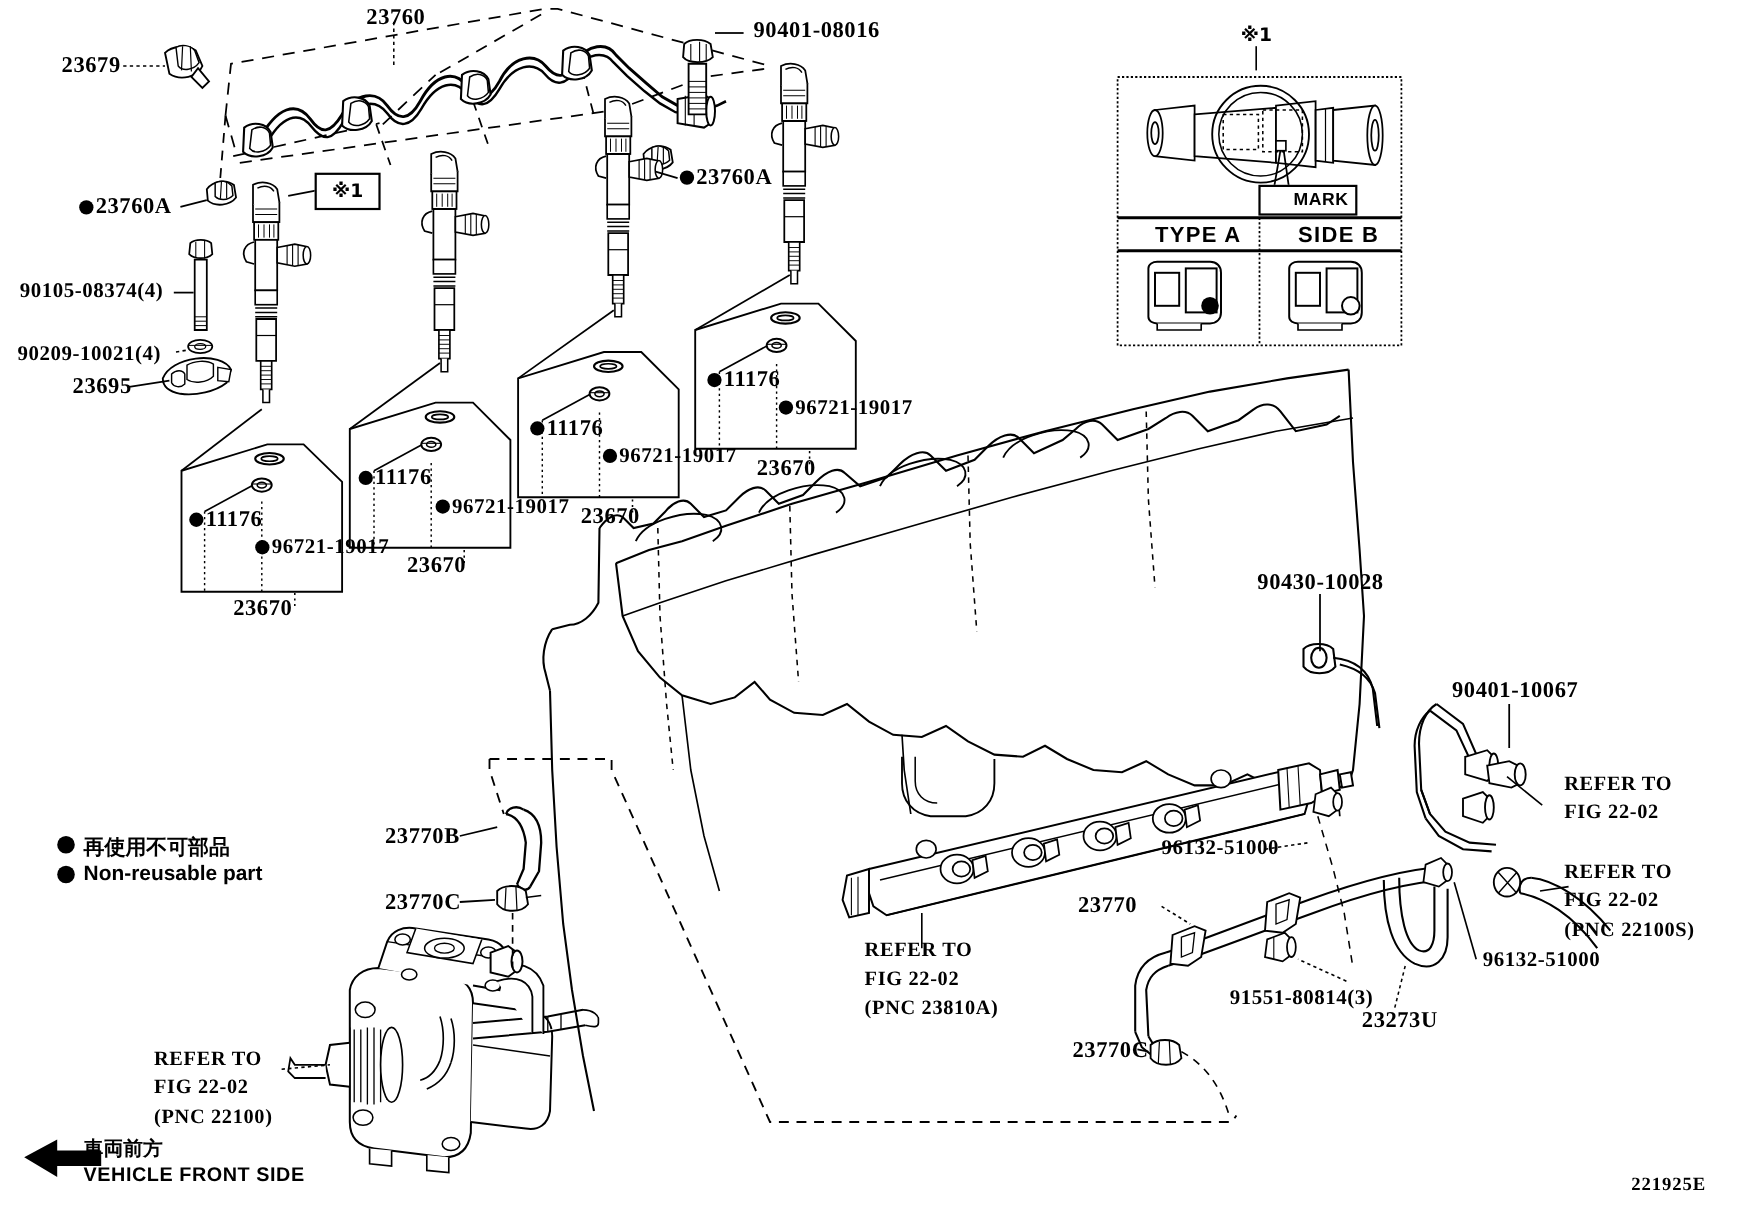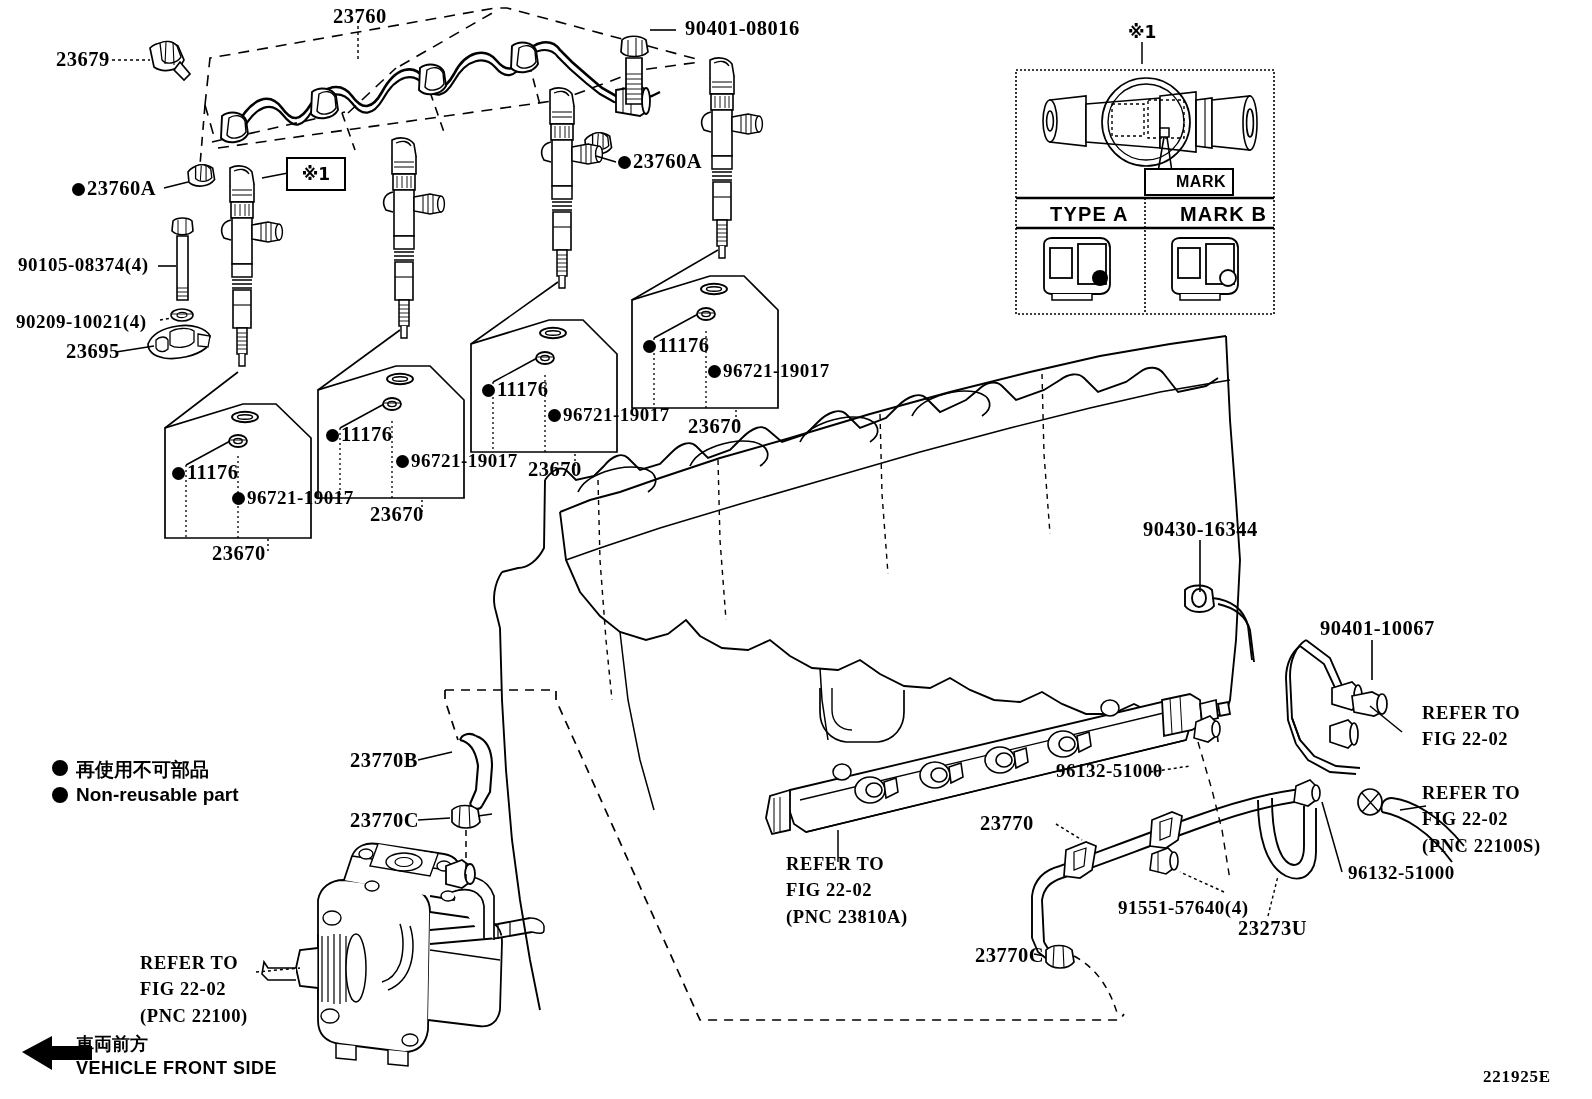--- a/index.html
+++ b/index.html
@@ -608,31 +608,31 @@
 <div class="lbl n20" style="left:528px;top:458px;">23670</div>
 
 <div class="lbl n20" style="left:643px;top:334px;">
   <span class="bullet"></span><span>11176</span>
 </div>
 <div class="lbl n19" style="left:708px;top:360px;">
   <span class="bullet"></span><span>96721-19017</span>
 </div>
 <div class="lbl n20" style="left:688px;top:415px;">23670</div>
 
-<div class="lbl n20" style="left:1143px;top:518px;">90430-16344</div>
+<div class="lbl n20" style="left:1143px;top:518px;">90430-10028</div>
 
 <div class="lbl n20" style="left:1320px;top:617px;">90401-10067</div>
 
 <div class="lbl n19" style="left:1056px;top:760px;">96132-51000</div>
 
 <div class="lbl n19" style="left:1348px;top:862px;">96132-51000</div>
 
 <div class="lbl n20" style="left:980px;top:812px;">23770</div>
 
-<div class="lbl n19" style="left:1118px;top:897px;">91551-57640(4)</div>
+<div class="lbl n19" style="left:1118px;top:897px;">91551-80814(3)</div>
 
 <div class="lbl n20" style="left:1238px;top:917px;">23273U</div>
 
 <div class="lbl n20" style="left:975px;top:944px;">23770C</div>
 
 <div class="lbl n20" style="left:350px;top:749px;">23770B</div>
 
 <div class="lbl n20" style="left:350px;top:809px;">23770C</div>
 
 <div class="refer" style="left:786px;top:851px;">
@@ -664,17 +664,17 @@
 <div class="legend jp" style="left:76px;top:1032px;font-size:18px;">車両前方</div>
 <div class="legend" style="left:76px;top:1058px;font-size:18px;letter-spacing:.5px;">VEHICLE FRONT SIDE</div>
 
 <div class="boxlbl" style="left:286px;top:157px;width:56px;height:30px;">※1</div>
 
 <div class="kome" style="left:1128px;top:22px;font-size:17px;">※1</div>
 
 <div class="markbox" style="left:1144px;top:168px;width:62px;height:24px;padding-left:24px;">MARK</div>
 
 <div class="typecell" style="left:1050px;top:203px;text-align:right;">TYPE A</div>
-<div class="typecell" style="left:1180px;top:203px;">MARK B</div>
+<div class="typecell" style="left:1180px;top:203px;">SIDE B</div>
 
 <div class="figcode" style="left:1483px;top:1067px;">221925E</div>
 
 </div>
 
 </body></html>

